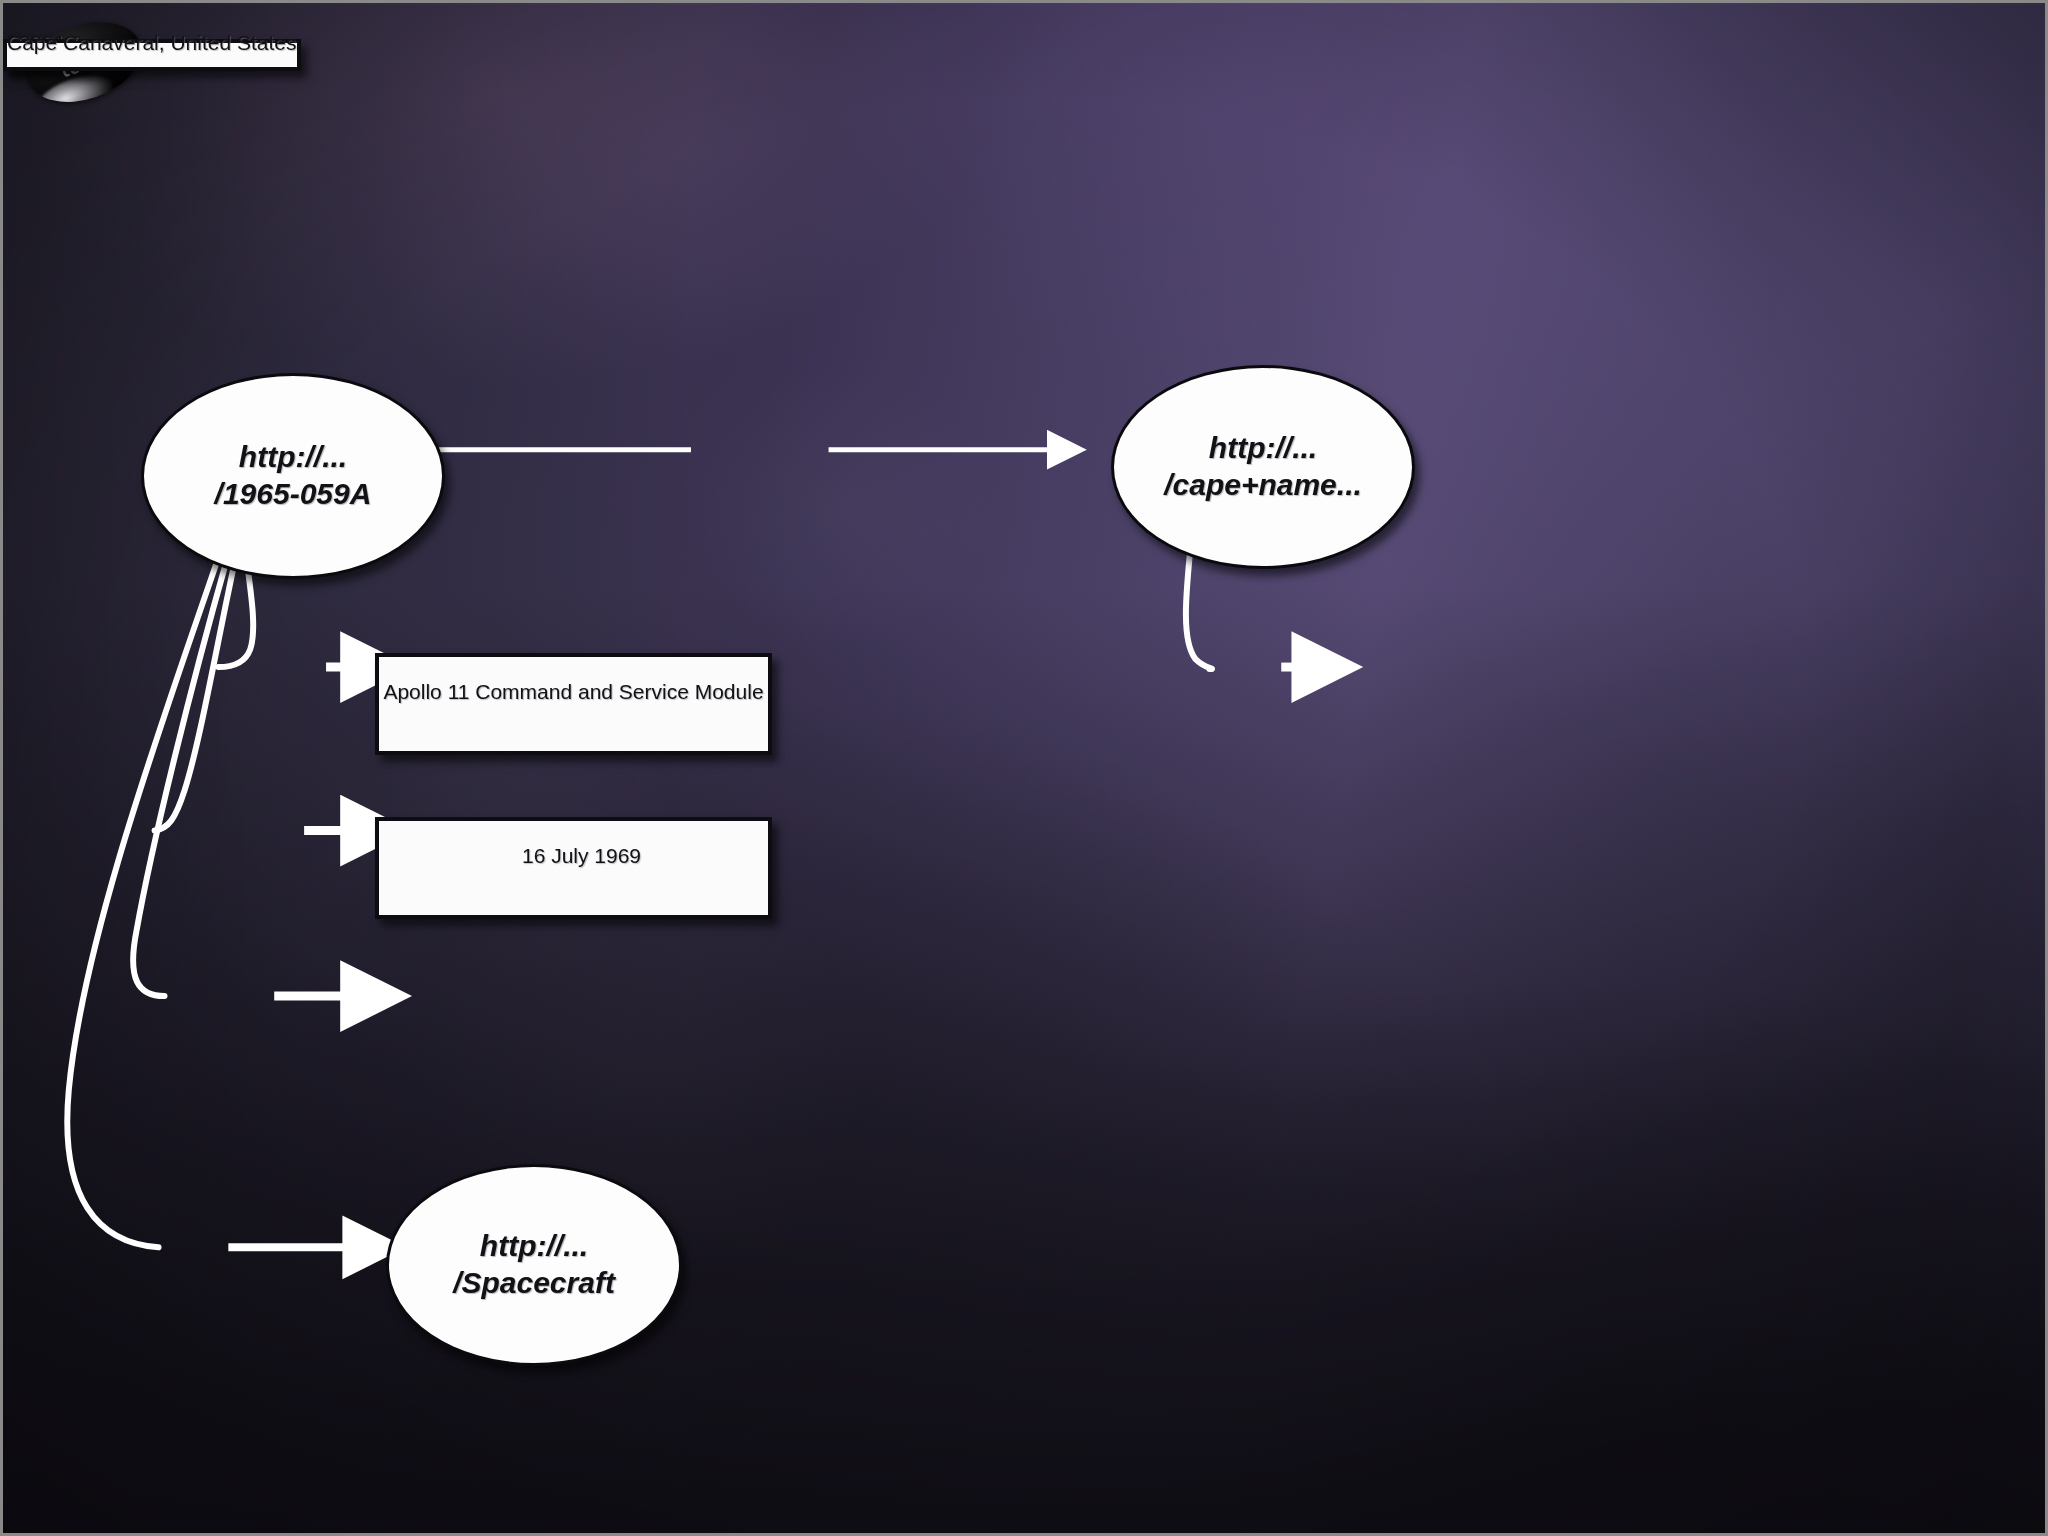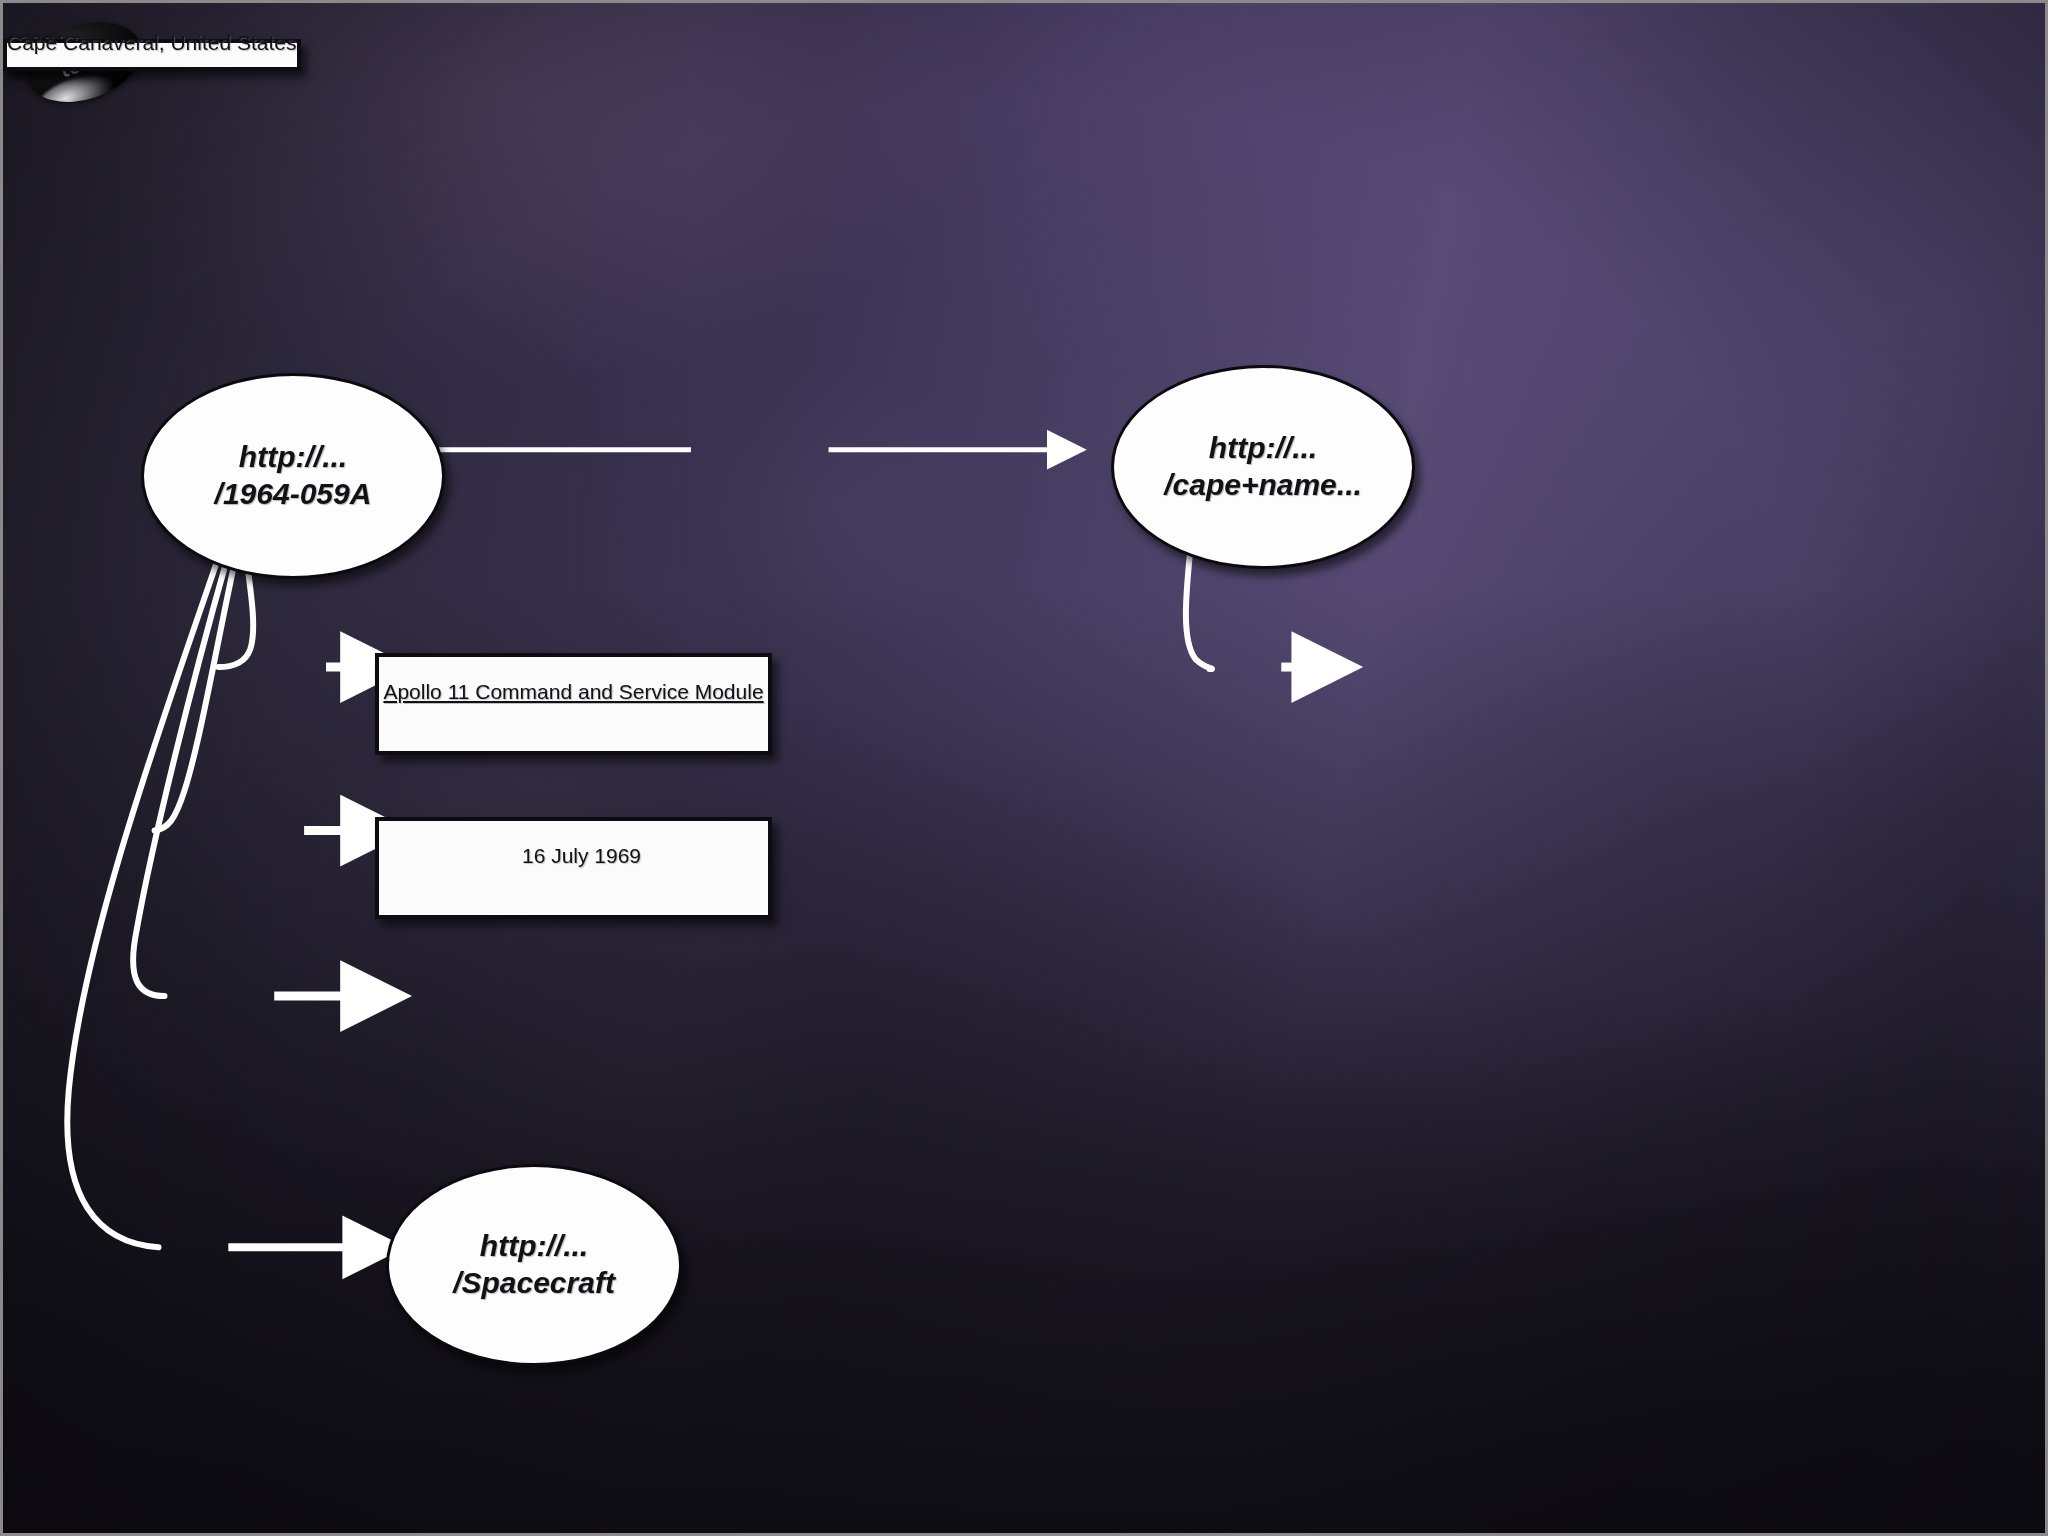--- a/index.html
+++ b/index.html
@@ -173,21 +173,21 @@
     color: #111116;
     font-size: 21px;
     display: flex;
     align-items: center;
     justify-content: center;
     text-shadow: 1px 1px 1px rgba(130,130,140,.5);
     box-sizing: border-box;
     margin-top: 36px;
   }
   .literal span { transform: translateY(-12px); }
-  #literal-name    { left: 372px;  top: 614px;  width: 397px; height: 102px; text-decoration: underline; }
+  #literal-name    { left: 372px;  top: 614px;  width: 397px; height: 102px; }
   #literal-launched{ left: 372px;  top" : 0; top: 778px; width: 397px; height: 102px; }
   #literal-mass    { left: 372px;  top: 945px;  width: 397px; height: 101px; }
   #literal-site-name { left: 1326px; top: 612px; width: 399px; height: 103px; }
 
   /* ---------- edge labels ---------- */
   .edge-label {
     position: absolute;
     color: #ffffff;
     font-size: 23px;
     white-space: nowrap;
@@ -278,21 +278,21 @@
     </g>
 
     <g>
       <path d="M1191,546 C1186,596 1182,640 1196,658 C1206,668 1218,668 1210,668" stroke="#ffffff" stroke-width="6" fill="none" stroke-linecap="round"></path>
       <line x1="1282" y1="666" x2="1312" y2="666" stroke="#ffffff" stroke-width="9" marker-end="url(#arrow)"></line>
     </g>
   </svg>
 
   <div class="node" id="node-subject">
     <div>http://...</div>
-    <div>/1964-059A</div>
+    <div>/1965-059A</div>
   </div>
 
   <div class="node" id="node-launchsite">
     <div>http://...</div>
     <div>/cape+name...</div>
   </div>
 
   <div class="node" id="node-class">
     <div>http://...</div>
     <div>/Spacecraft</div>

